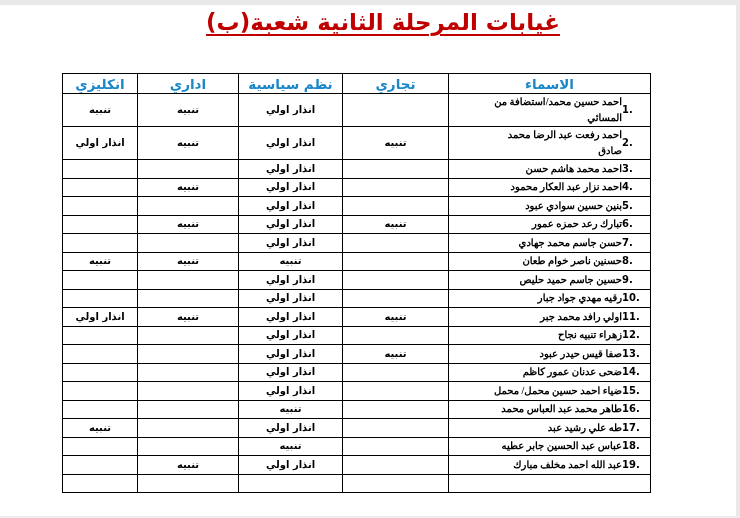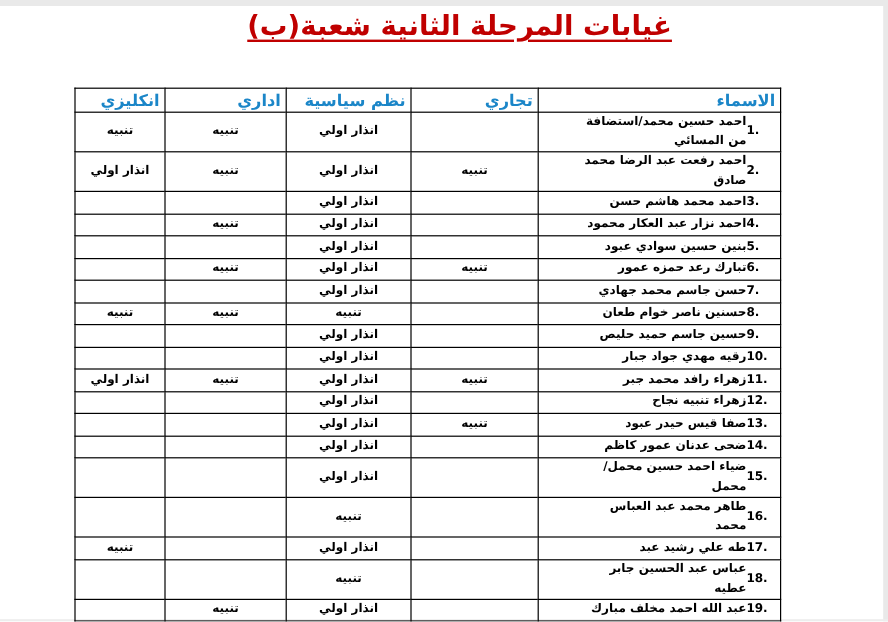--- a/index.html
+++ b/index.html
@@ -12,28 +12,28 @@
 
   .doc-title{position:absolute;left:0;right:10px;top:9px;text-align:center;
     font-size:23px;font-weight:bold;color:#c00000;
     text-decoration:underline;text-decoration-thickness:2px;text-underline-offset:4px;padding-left:36px;}
 
   table.absence{position:absolute;top:73px;right:90px;left:62px;width:588px;
     border-collapse:collapse;table-layout:fixed;direction:rtl;}
   table.absence td,table.absence th{border:1px solid #000;padding:0 4px;overflow:hidden;}
 
   th.hcell{height:19px;font-size:13.5px;font-weight:bold;color:#1b86c8;
-    text-align:right;padding-right:7px;white-space:nowrap;}
+    text-align:center;padding-right:7px;white-space:nowrap;}
 
   td{height:17.5px;line-height:16px;font-weight:bold;color:#000;}
   td.status{text-align:center;font-size:10px;white-space:nowrap;}
   td.namecell{text-align:right;font-size:10px;padding-right:3px;}
   .nameflex{display:flex;flex-direction:row;align-items:center;}
   .num{flex:0 0 24px;direction:ltr;unicode-bidi:isolate;text-align:left;font-size:10px;}
-  .nm{flex:0 1 auto;max-width:140px;}
+  .nm{flex:0 1 auto;max-width:140px;font-family:Liberation Serif, serif;}
 </style>
 </head>
 <body>
 
 <div class="screen">
   <div class="edge-top"></div>
   <div class="edge-right"></div>
   <div class="edge-bottom"></div>
 
   <div class="doc-title">غيابات المرحلة الثانية شعبة(ب)</div>
@@ -173,21 +173,21 @@
       </td>
       <td class="status"></td>
       <td class="status">انذار اولي</td>
       <td class="status"></td>
       <td class="status"></td>
     </tr>
         <tr>
       <td class="namecell">
         <div class="nameflex">
           <span class="num">11.</span>
-          <span class="nm">زهراء رافد محمد جبر</span>
+          <span class="nm">اولي رافد محمد جبر</span>
         </div>
       </td>
       <td class="status">تنبيه</td>
       <td class="status">انذار اولي</td>
       <td class="status">تنبيه</td>
       <td class="status">انذار اولي</td>
     </tr>
         <tr>
       <td class="namecell">
         <div class="nameflex">

